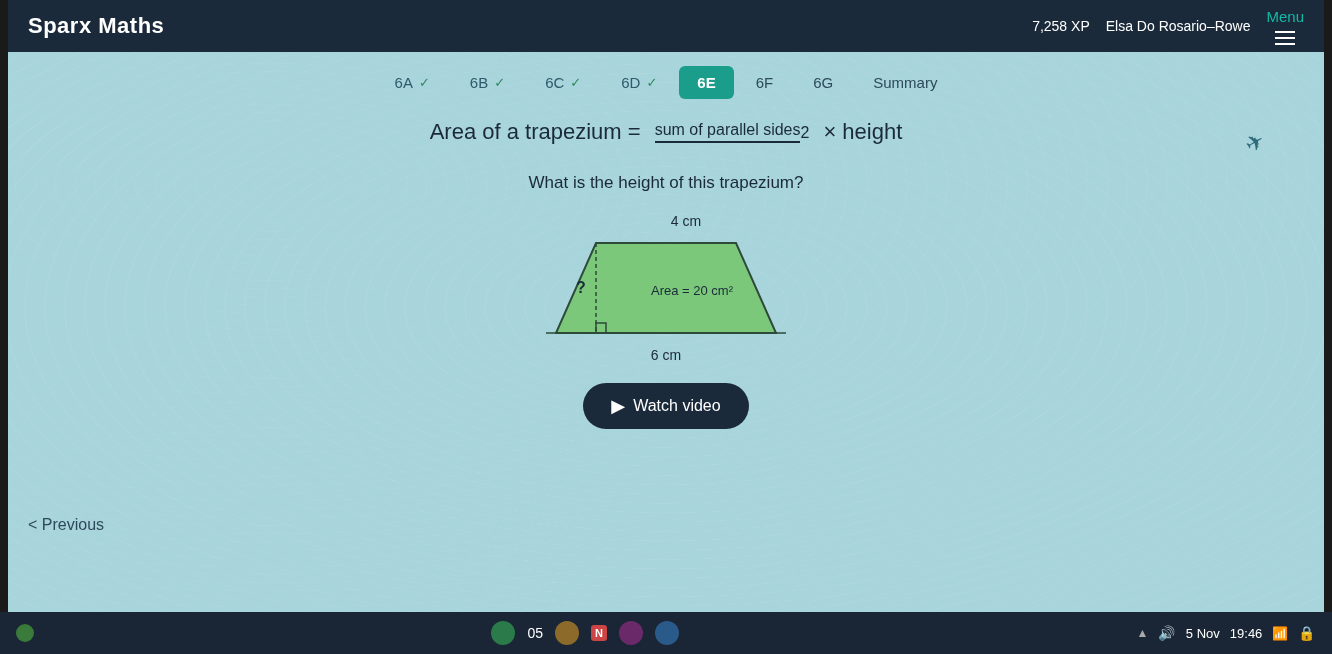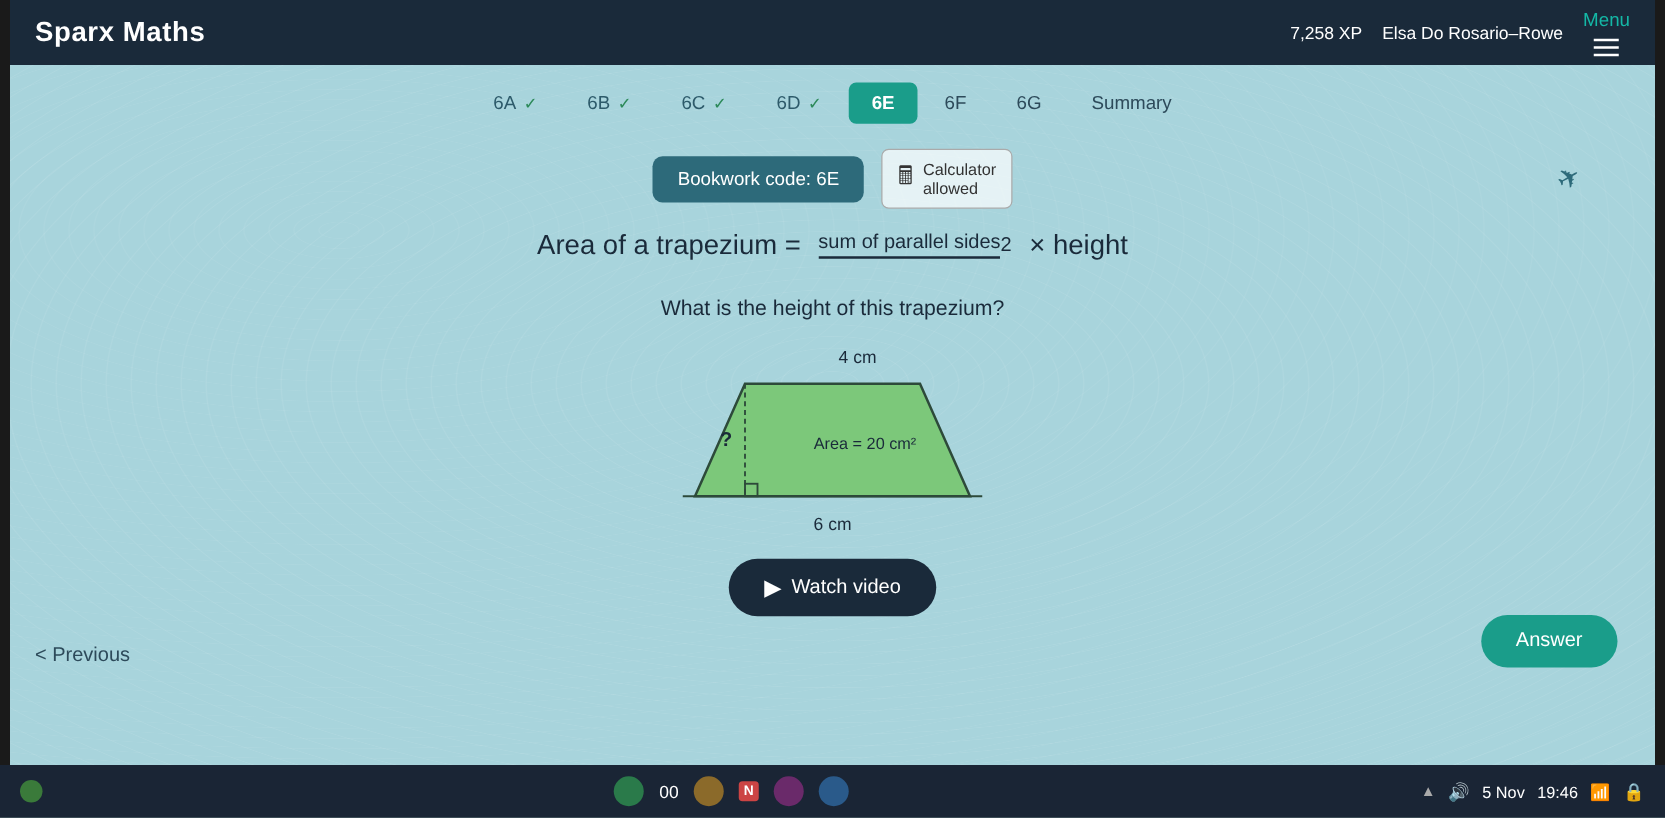--- a/index.html
+++ b/index.html
@@ -387,27 +387,20 @@
     <button class="tab active">
       <span>6E</span>
     </button>
     <span class="tab-plain">6F</span>
     <span class="tab-plain">6G</span>
     <span class="tab-plain">Summary</span>
   </div>
 
   <div class="content-area">
 
-    <div class="bookwork-bar">
-      <div class="bookwork-code-box">Bookwork code: 6E</div>
-      <div class="calculator-badge">
-        <span class="calc-icon">🖩</span>
-        <span>Calculator<br>allowed</span>
-      </div>
-    </div>
 
     <div class="formula-section">
       <div class="formula-text">
         <span>Area of a trapezium =</span>
         <div class="fraction">
           <span class="fraction-num">sum of parallel sides</span>
           <span class="fraction-den">2</span>
         </div>
         <span>× height</span>
       </div>
@@ -438,35 +431,32 @@
       <span class="play-icon">▶</span>
       <span>Watch video</span>
     </button>
 
   </div>
 
   <button class="prev-btn">
     <span>&lt; Previous</span>
   </button>
 
-  <button class="answer-btn">
-    <span>Answer</span>
-  </button>
 
   <div class="send-icon">✈</div>
 
 </div>
 
 <div class="taskbar">
   <div class="taskbar-left">
     <div class="taskbar-circle taskbar-green"></div>
   </div>
   <div class="taskbar-center">
     <div style="width:24px;height:24px;border-radius:50%;background:#2a7a4a;display:flex;align-items:center;justify-content:center;"></div>
-    <span style="color:white;font-size:14px;">00</span>
+    <span style="color:white;font-size:14px;">05</span>
     <div style="width:24px;height:24px;border-radius:50%;background:#8b6a2a;display:flex;align-items:center;justify-content:center;"></div>
     <div style="width:16px;height:16px;background:#cc4444;border-radius:3px;display:flex;align-items:center;justify-content:center;color:white;font-size:11px;font-weight:bold;">N</div>
     <div style="width:24px;height:24px;border-radius:50%;background:#6a2a6a;display:flex;align-items:center;justify-content:center;"></div>
     <div style="width:24px;height:24px;border-radius:50%;background:#2a5a8a;display:flex;align-items:center;justify-content:center;"></div>
   </div>
   <div class="taskbar-right">
     <span style="color:#aaa;font-size:12px;">▲</span>
     <span style="color:#aaa;font-size:14px;">🔊</span>
     <span>5 Nov</span>
     <span>19:46</span>

